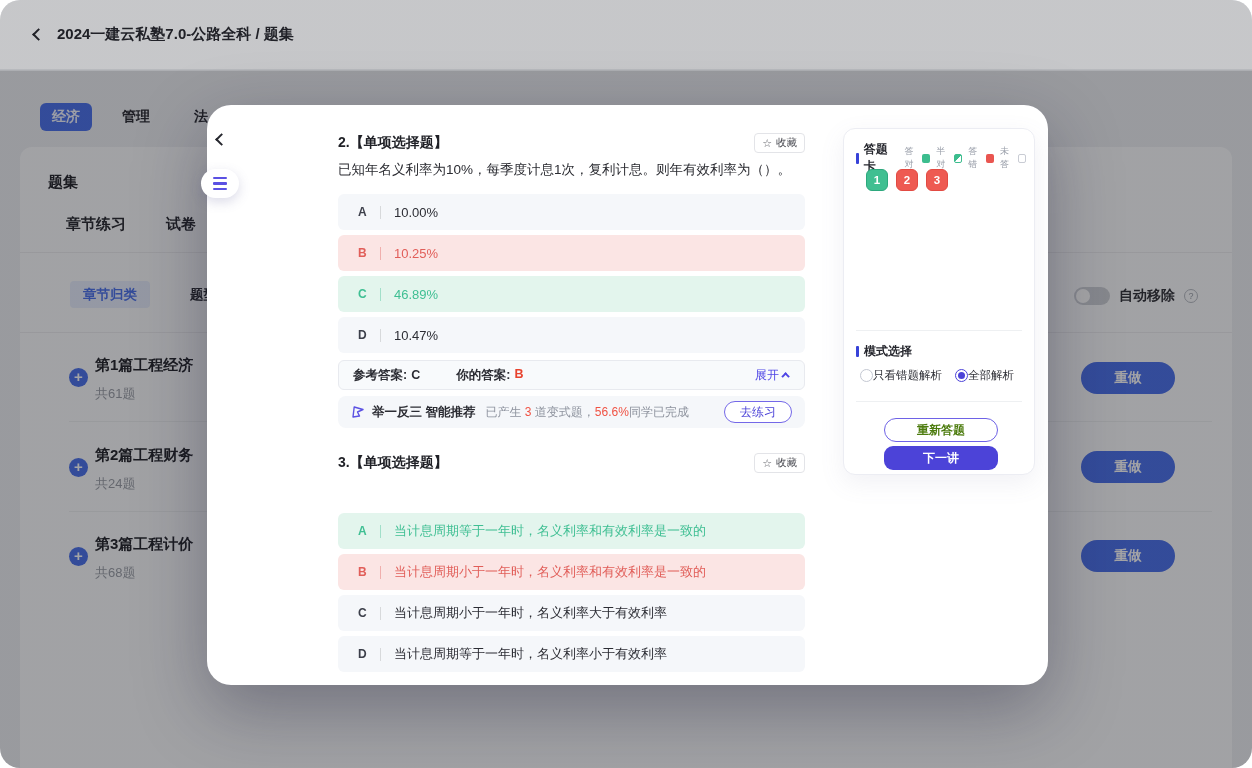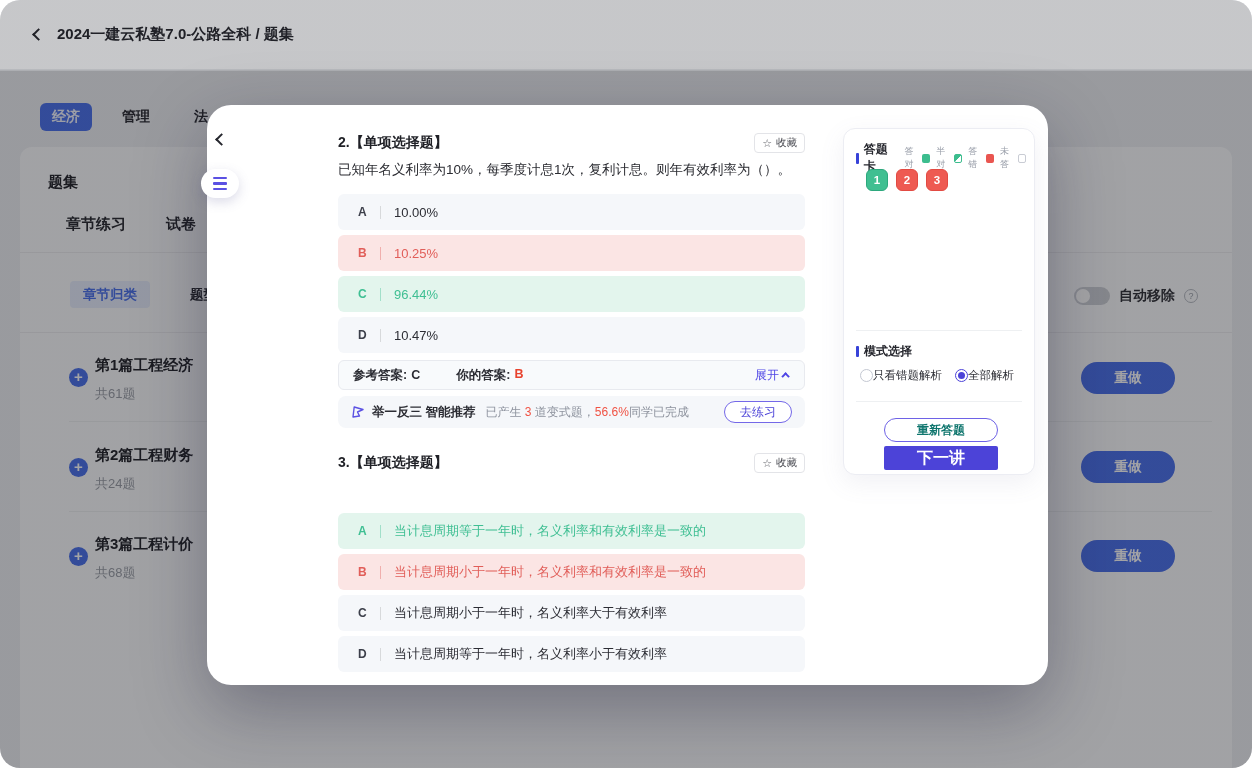--- a/index.html
+++ b/index.html
@@ -118,23 +118,23 @@
   .acard-div { position:absolute; left:12px; right:12px; height:1px; background:#eef0f2; }
   .mode-head { position:absolute; left:12px; top:214px; display:flex; align-items:center; }
   .mode-title { font-size:12px; font-weight:800; color:#26272e; }
   .radios { position:absolute; left:16px; top:239px; display:flex; align-items:center; gap:13px; }
   .radio-item { display:flex; align-items:center; cursor:pointer; }
   .radio { width:13px; height:13px; border-radius:50%; border:1.5px solid #c4c8d2; background:#fff; position:relative; }
   .radio.sel { border-color:#4c43d8; }
   .radio.sel::after { content:""; position:absolute; inset:2px; border-radius:50%; background:#4c43d8; }
   .radio-label { font-size:11.5px; color:#2e2f36; }
   .btn-restart { position:absolute; left:40px; top:289px; width:114px; height:24px; border-radius:13px;
-    border:1.5px solid #6e62e6; background:#fff; color:#0f766e; font-size:12px; font-weight:700; cursor:pointer; }
-  .btn-next { position:absolute; left:40px; top:317px; width:114px; height:24px; border-radius:2px;
-    border:none; background:#4c43d8; color:#fff; font-size:16px; font-weight:700; cursor:pointer; }
+    border:1.5px solid #6e62e6; background:#fff; color:#4d7c0f; font-size:12px; font-weight:700; cursor:pointer; }
+  .btn-next { position:absolute; left:40px; top:317px; width:114px; height:24px; border-radius:9px;
+    border:none; background:#4c43d8; color:#fff; font-size:12px; font-weight:700; cursor:pointer; }
 </style>
 </head>
 <body>
 
 <div class="screen">
 
   <header class="bg-header">
     <span class="chev-left"></span>
     <span class="bg-title">2024一建云私塾7.0-公路全科 / 题集</span>
   </header>
@@ -212,21 +212,21 @@
         <span class="opt-text">10.00%</span>
       </div>
       <div class="opt wrong" style="top:130px;">
         <span class="opt-letter">B</span>
         <span class="opt-sep"></span>
         <span class="opt-text">10.25%</span>
       </div>
       <div class="opt correct" style="top:171px;">
         <span class="opt-letter">C</span>
         <span class="opt-sep"></span>
-        <span class="opt-text">96.44%</span>
+        <span class="opt-text">46.89%</span>
       </div>
       <div class="opt" style="top:212px;">
         <span class="opt-letter">D</span>
         <span class="opt-sep"></span>
         <span class="opt-text">10.47%</span>
       </div>
 
       <div class="ans-bar" style="top:255px;">
         <span class="ans-label">参考答案:</span>
         <span class="ans-val">C</span>

